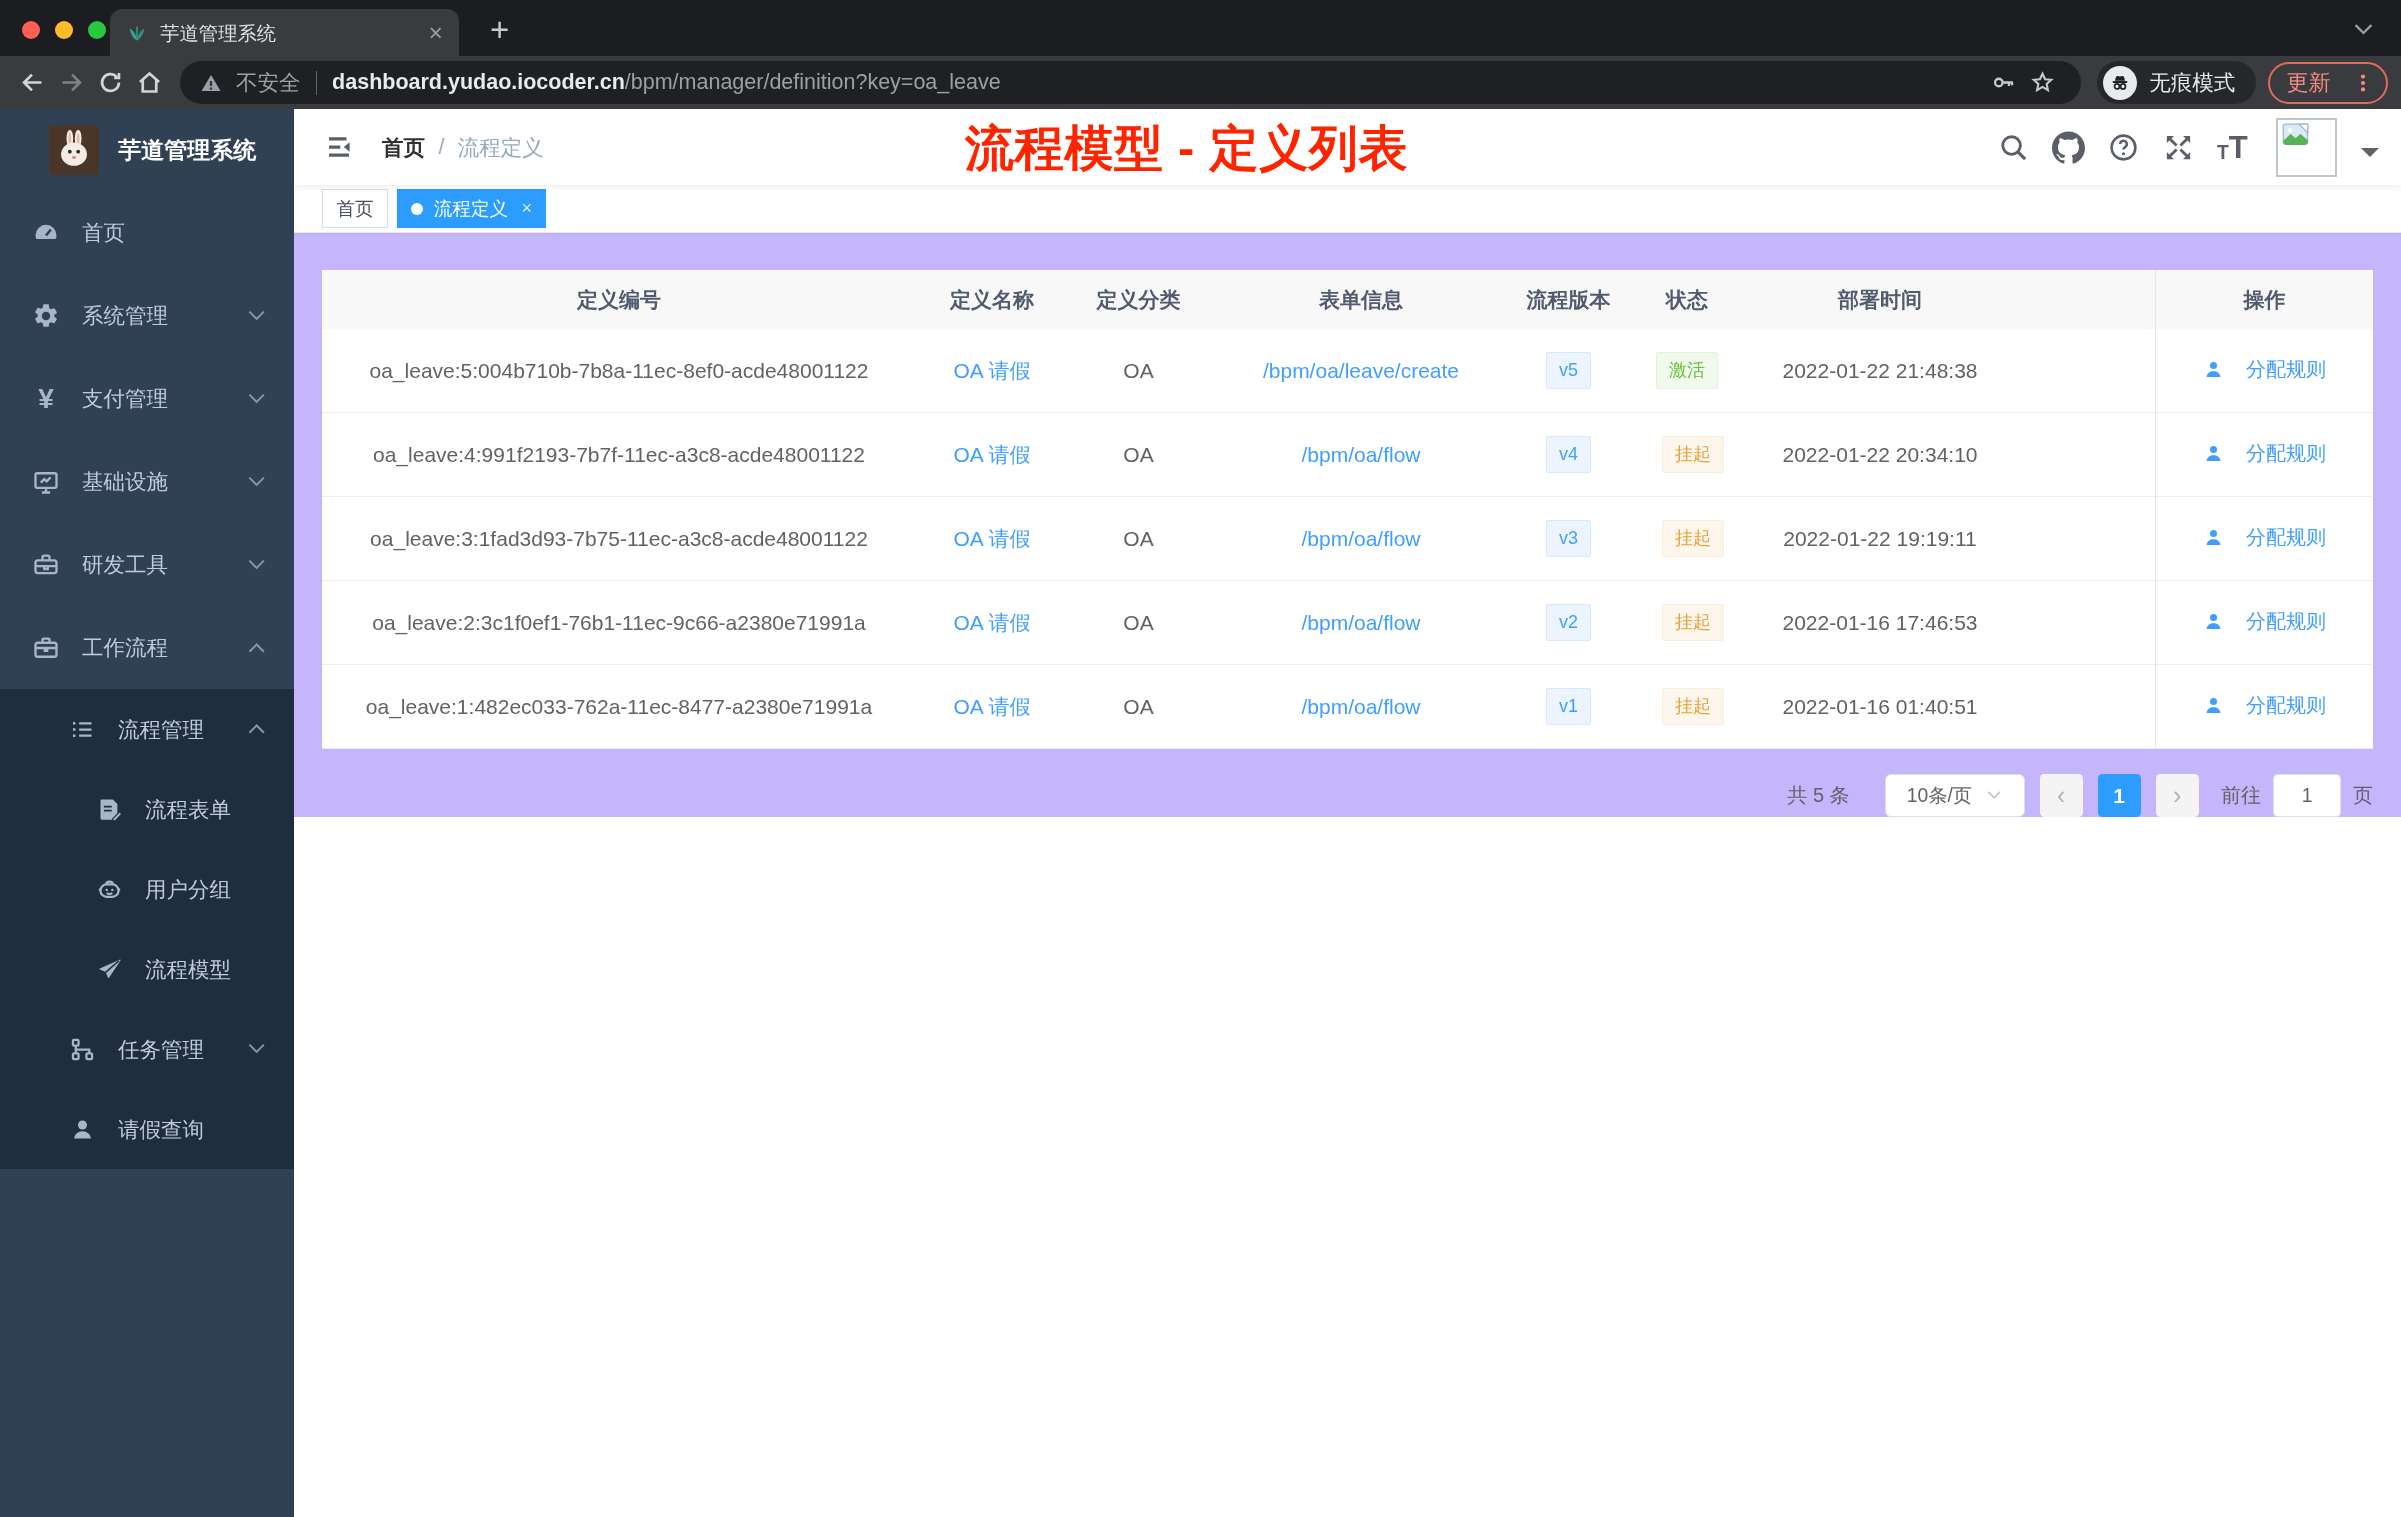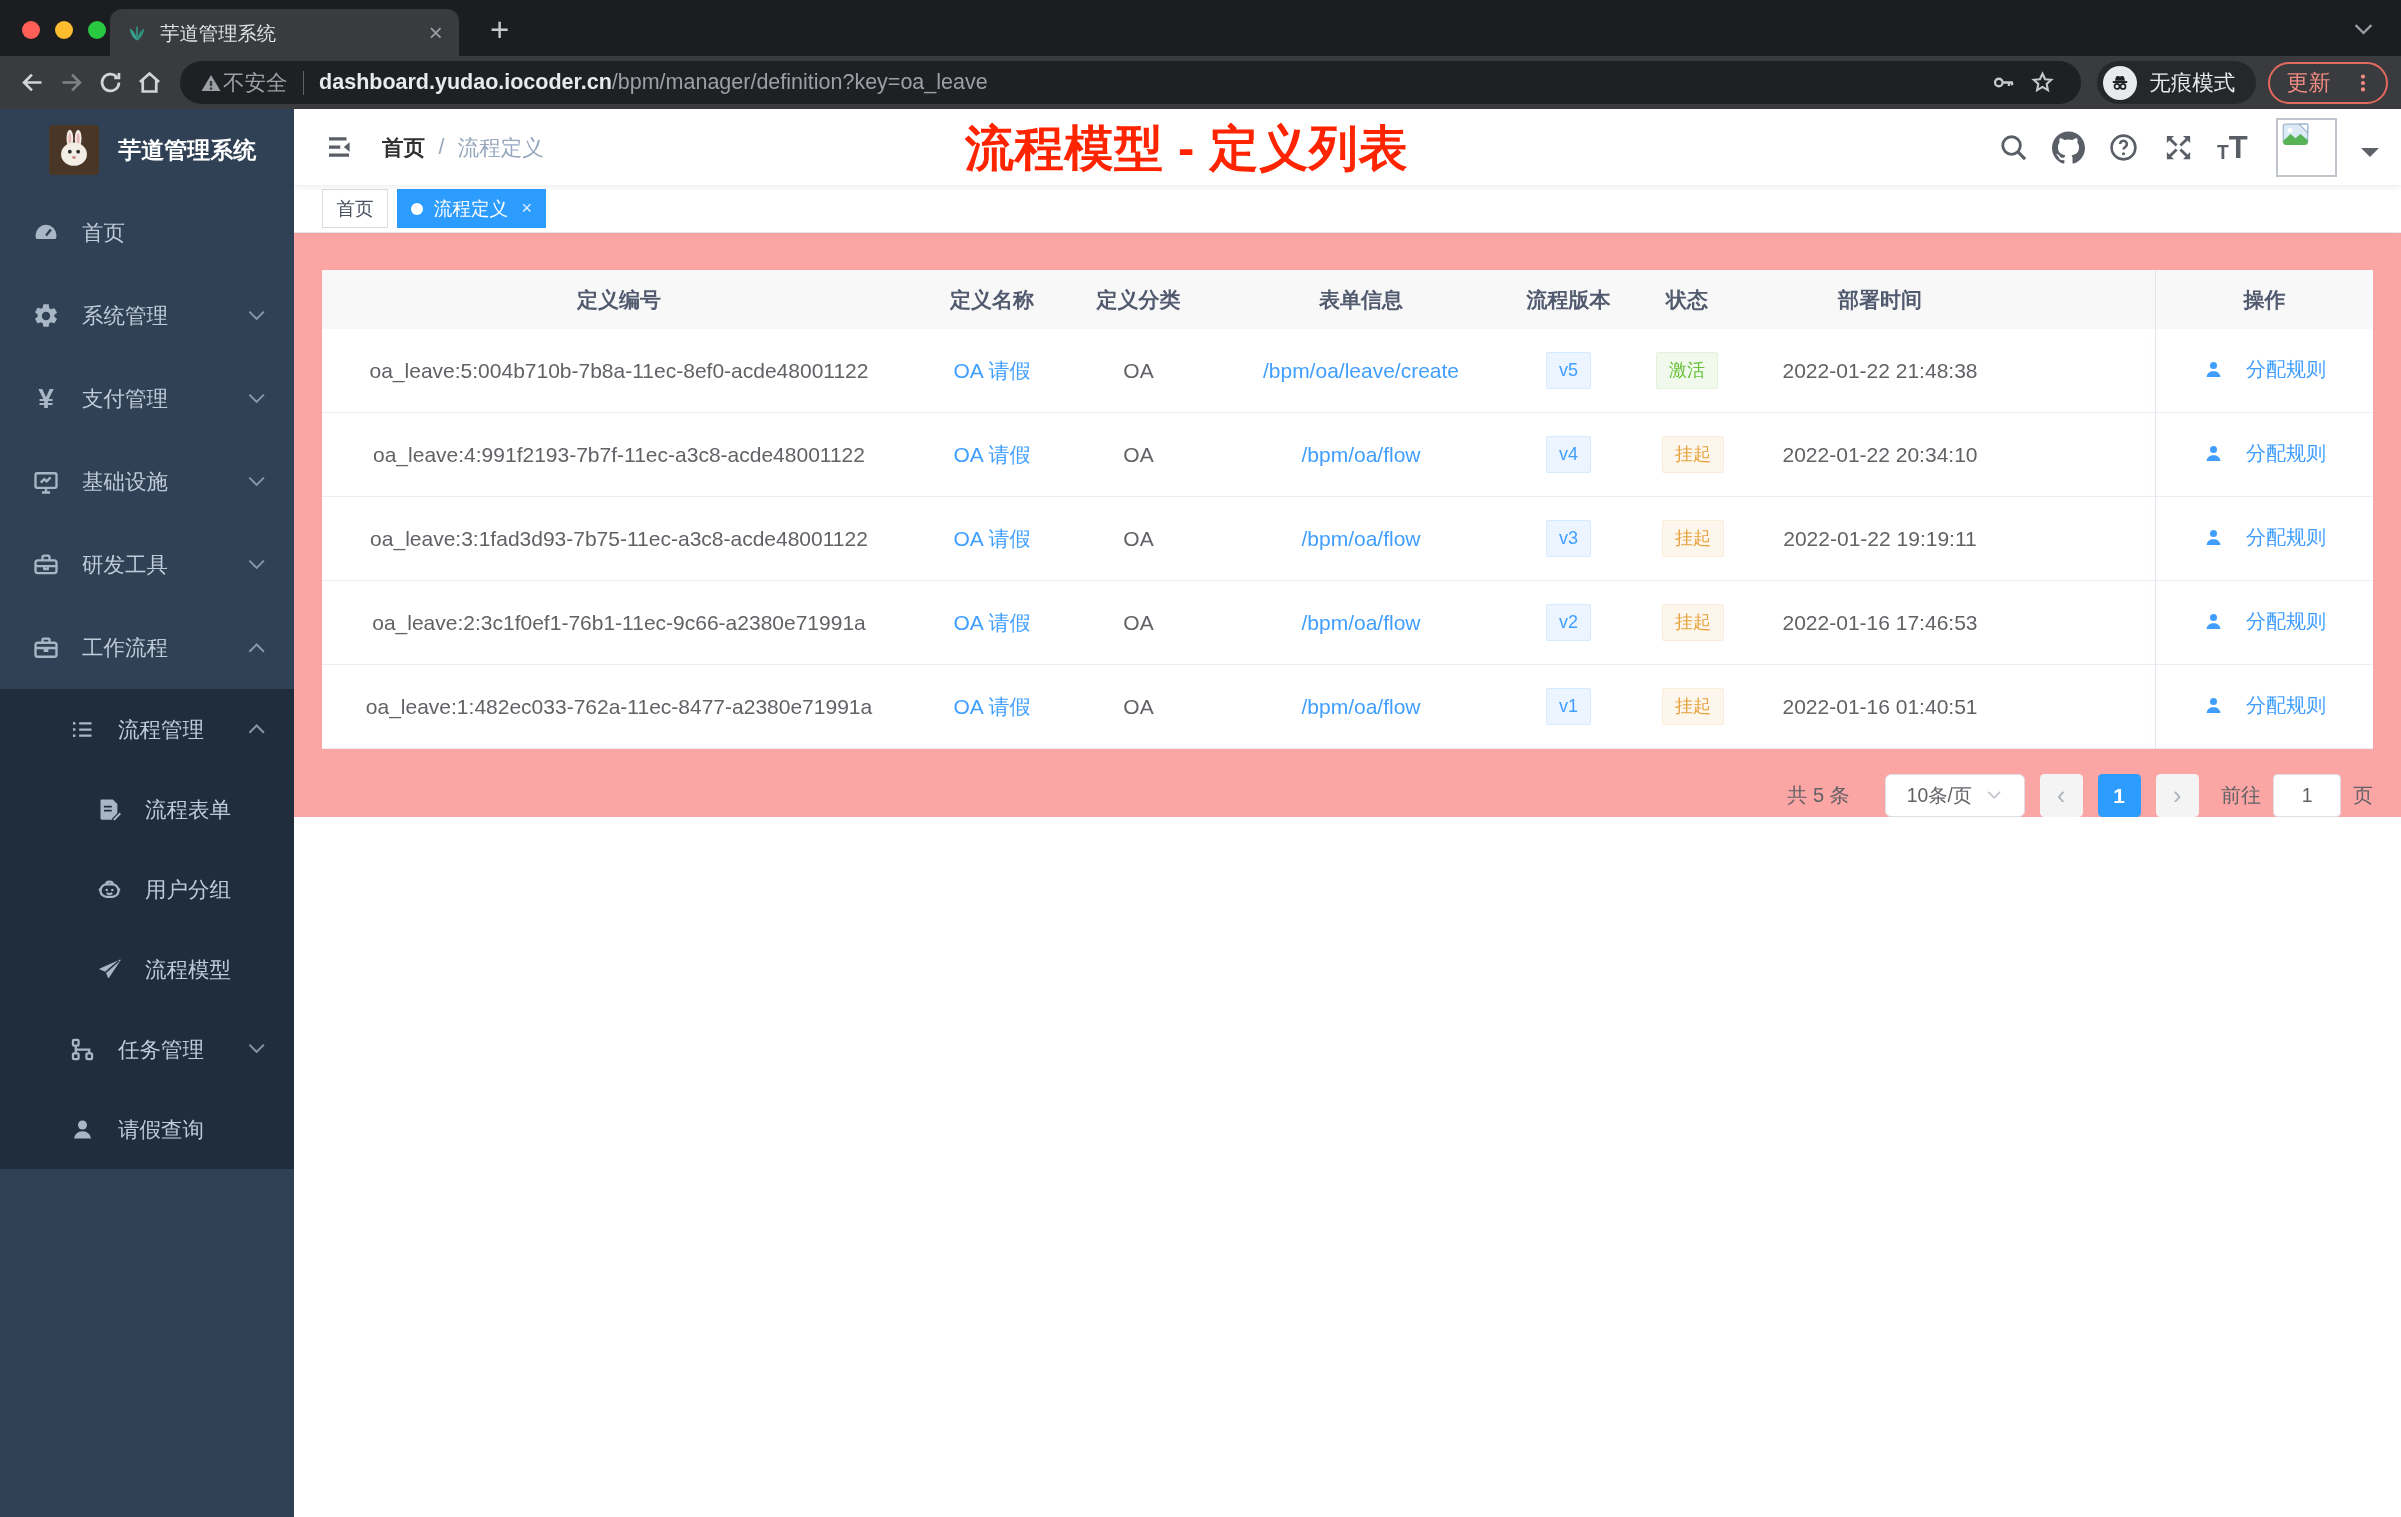--- a/index.html
+++ b/index.html
@@ -16,21 +16,21 @@
          border-radius:12px 12px 0 0; display:flex; align-items:center; padding:0 16.3px; gap:12px; }
   .tab-title { color:#dfe1e5; font-size:19.3px; flex:1; white-space:nowrap; overflow:hidden; }
   .tab-close { color:#9aa0a6; font-size:24px; line-height:1; }
   .newtab-btn { position:absolute; left:490px; top:13.4px; color:#c7c9cc; font-size:33px; line-height:1; font-weight:300; }
   .tabsearch-chevron { position:absolute; right:27px; top:22px; }
 
   .toolbar { height:53px; background:#3a3b3f; display:flex; align-items:center; padding:0 13.4px; }
   .tb-ic { width:39px; height:39px; display:flex; align-items:center; justify-content:center; flex-shrink:0; }
   .omnibox { flex:1; height:43px; background:#1f2023; border-radius:22px; display:flex; align-items:center;
              padding:0 19.3px; margin:0 10.4px; font-size:21.5px; min-width:0; }
-  .omni-sec { color:#9aa0a6; margin-left:0; white-space:nowrap; }
+  .omni-sec { color:#9aa0a6; margin-left:13px; white-space:nowrap; }
   .omni-div { width:1.5px; height:24px; background:#5f6368; margin:0 15px; flex-shrink:0; }
   .omni-host { color:#e8eaed; font-weight:700; white-space:nowrap; }
   .omni-path { color:#9aa0a6; white-space:nowrap; overflow:hidden; text-overflow:ellipsis; }
   .omni-spacer { flex:1; min-width:15px; }
   .incog-badge { height:43px; background:#26272b; border-radius:22px; display:flex; align-items:center;
                  gap:12px; padding:0 21px 0 6px; color:#e8eaed; font-size:21.5px; margin-left:6px; flex-shrink:0; }
   .incog-circle { width:34px; height:34px; background:#e8eaed; border-radius:50%;
                   display:flex; align-items:center; justify-content:center; }
   .update-pill { height:42px; border:2.2px solid #e2695e; border-radius:22px; color:#f28b82;
                  display:flex; align-items:center; gap:21px; padding:0 12px 0 16.3px; font-size:22px;
@@ -80,21 +80,21 @@
   .tagsview { height:48px; background:#fff; border-bottom:1.5px solid #e6e9f0;
               box-shadow:0 0.7px 4.5px rgba(0,21,41,.05); display:flex; align-items:center;
               padding-left:28px; gap:9px; position:relative; z-index:2; }
   .tag { height:39px; border:1.5px solid #d8dce5; background:#fff; color:#495060; font-size:18.6px;
          display:inline-flex; align-items:center; padding:0 13.4px; white-space:nowrap; }
   .tag.active { background:#2d9cff; border-color:#2d9cff; color:#fff; gap:10.4px; }
   .tag-dot { width:12px; height:12px; border-radius:50%; background:#fff; }
   .tag-close { font-size:18px; opacity:.85; margin-left:3px; }
 
   
-  .content { padding:37px 28px 0; background:#fca5a5; }
+  .content { padding:37px 28px 0; background:#c4b5fd; }
   .dtable { position:relative; width:2051px; color:#606266; }
   .thead { display:flex; align-items:center; background:#f8f8f9; height:59px;
            color:#515a6e; font-weight:700; font-size:21px; }
   .tbody .tr { display:flex; align-items:center; height:84px; border-bottom:1.5px solid #ebeef5;
                font-size:21px; background:#fff; }
   .th, .td { text-align:center; flex-shrink:0; white-space:nowrap; }
   .c0 { width:594px; } .c1 { width:152px; } .c2 { width:141px; } .c3 { width:304px; }
   .c4 { width:111px; } .c5 { width:126px; } .c6 { width:260px; }
   .csp { flex:1; } .c7 { width:217px; }
   .cell-id { color:#606266; }

